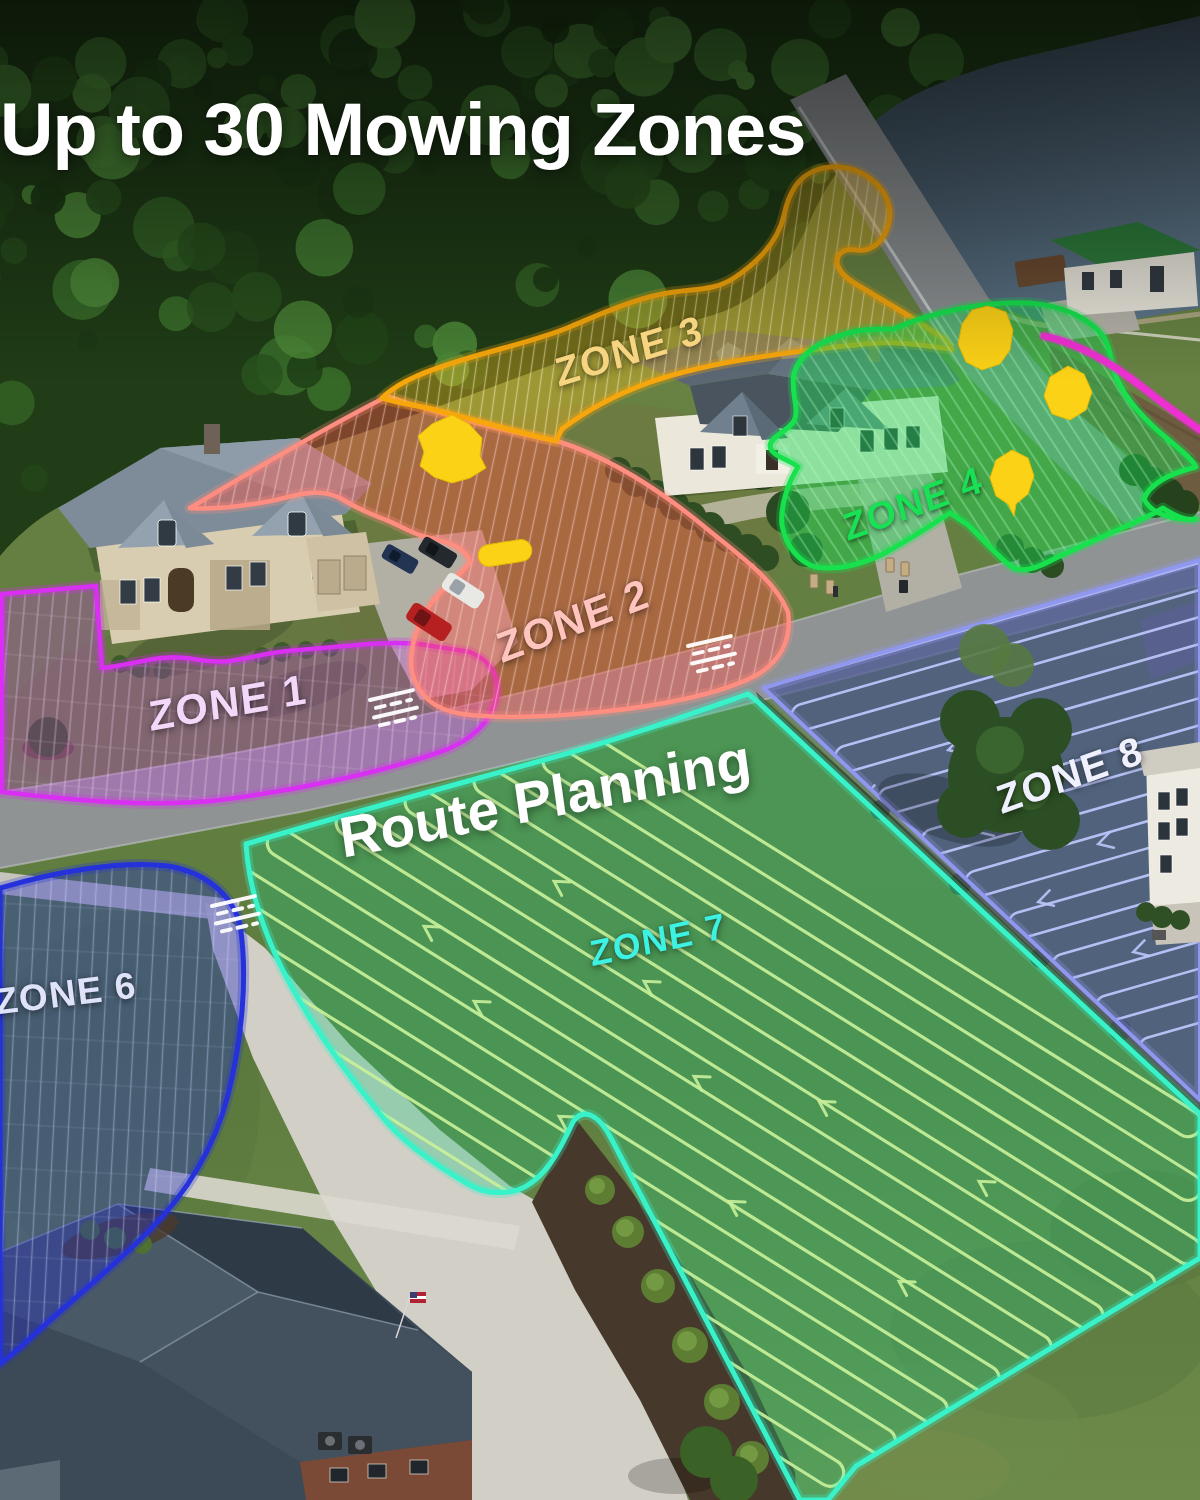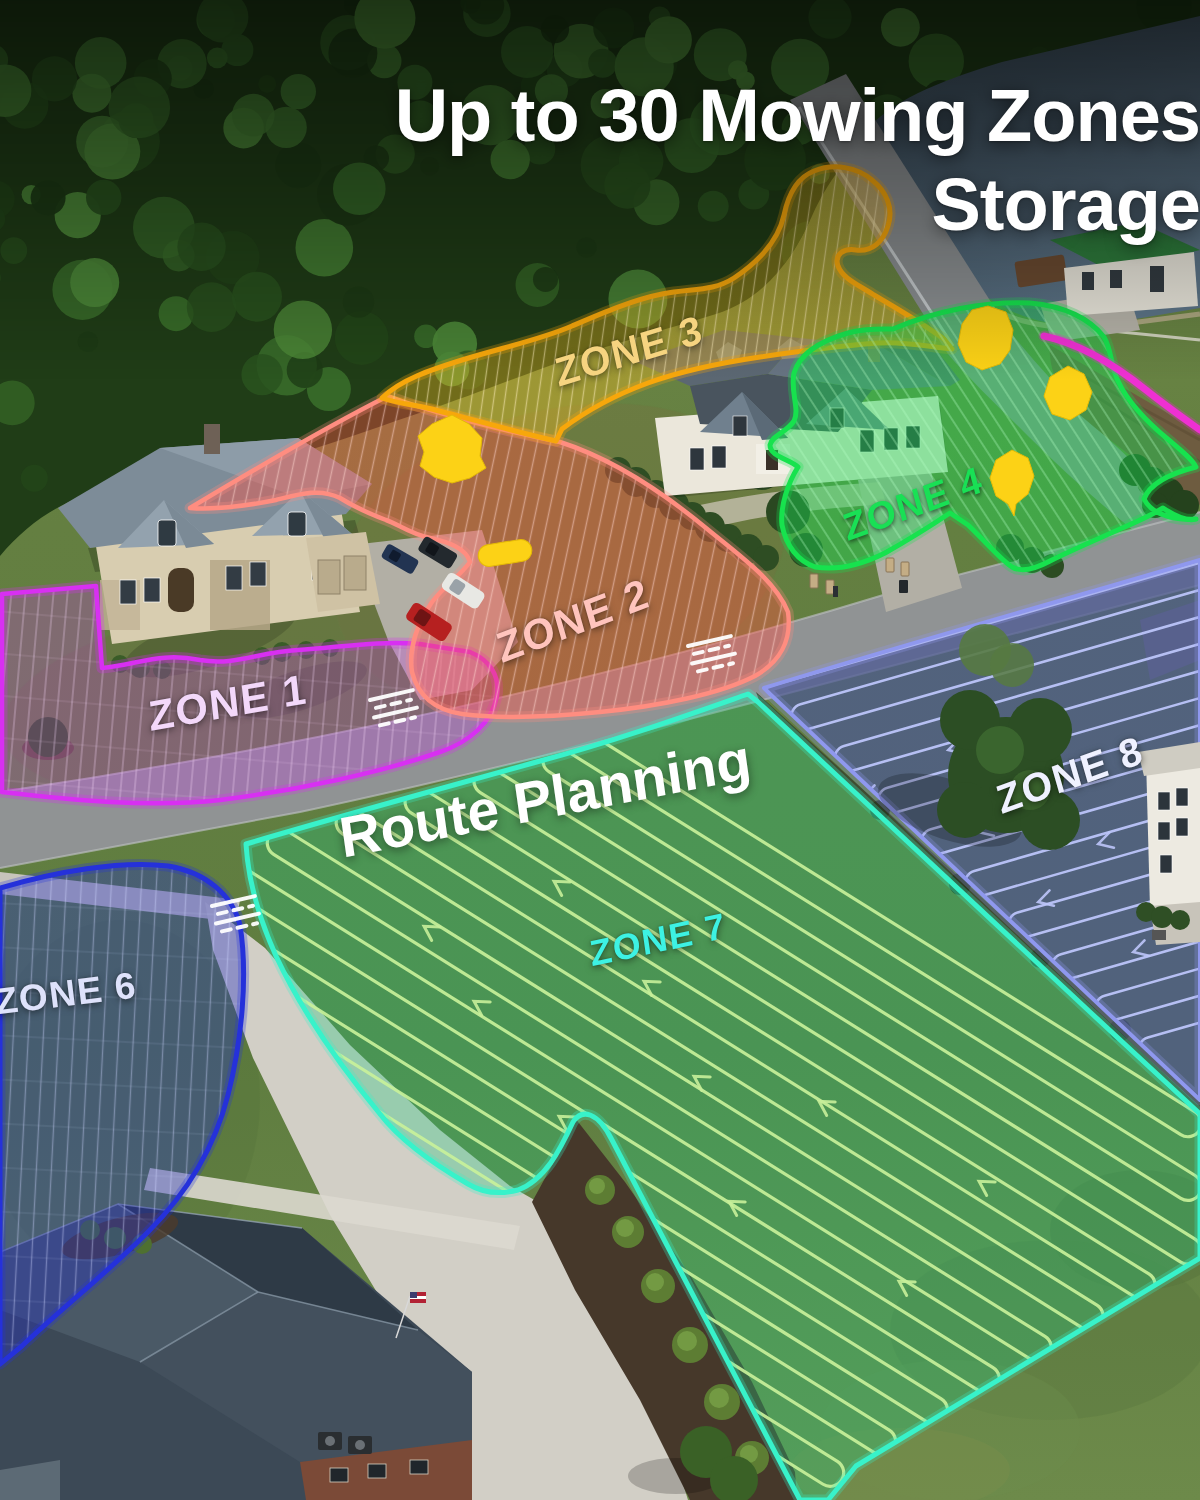--- a/index.html
+++ b/index.html
@@ -1,19 +1,19 @@
 <!DOCTYPE html>
 <html style="--z1-border: #d82ff2; --z1-fill: rgba(196,62,224,0.30); --z1-hatch: rgba(244,214,250,0.40); --z1-label: #f3d8fa; --z2-border: #ff8d80; --z2-fill: rgba(255,82,66,0.42); --z2-hatch: rgba(255,214,205,0.48); --z2-label: #ffc4bd; --z3-border: #f7a70b; --z3-fill: rgba(248,186,32,0.38); --z3-hatch: rgba(255,240,190,0.50); --z3-label: #f6d480; --z4-border: #17e24e; --z4-fill: rgba(26,216,82,0.45); --z4-hatch: rgba(180,255,195,0.45); --z4-label: #19e055; --z5-border: #ee30d2; --z6-border: #2531da; --z6-fill: rgba(38,48,198,0.38); --z6-hatch: rgba(205,214,255,0.38); --z6-label: #dee2fb; --z7-border: #38f2ca; --z7-fill: rgba(34,196,124,0.33); --z7-route: #c8f09a; --z7-label: #3df2e3; --z8-border: #8f98ee; --z8-fill: rgba(84,94,208,0.45); --z8-route: #bcc5fa; --z8-label: #eff1ff; --obstacle: #fcd216; --roadmark: #ffffff; --title-color: #ffffff;"><head>
 <meta charset="utf-8">
 <style>
   html,body{margin:0;padding:0;}
   #stage{position:relative;width:1200px;height:1500px;overflow:hidden;
          font-family:"Liberation Sans",sans-serif;background:#5f7d40;}
   #scene{position:absolute;left:0;top:0;}
-  .title{position:absolute;top:72px;left:0;width:100%;text-align:right;
+  .title{position:absolute;top:86px;left:0;width:100%;text-align:left;
          color:var(--title-color,#fff);font-weight:800;font-size:74px;line-height:1.2;
          letter-spacing:-1px;text-shadow:0 3px 16px rgba(0,0,0,.5),0 1px 3px rgba(0,0,0,.35);}
   .route{position:absolute;left:545px;top:798px;font-size:57px;font-weight:800;color:#fff;
          white-space:nowrap;transform:translate(-50%,-50%) rotate(-11deg) skewX(-3deg);
          text-shadow:0 3px 10px rgba(0,0,0,.45);}
   .zlabel{position:absolute;font-weight:800;letter-spacing:1.5px;white-space:nowrap;
           transform-origin:center;text-shadow:0 2px 7px rgba(0,0,0,.5),0 0 2px rgba(0,0,0,.3);}
   #lz1{left:228px;top:703px;font-size:42px;color:var(--z1-label);
        transform:translate(-50%,-50%) rotate(-10deg) skewX(-4deg);}
   #lz2{left:573px;top:621px;font-size:42px;color:var(--z2-label);
@@ -668,21 +668,20 @@
     <path class="obstacle" d="M988,306 L1006,312 L1013,330 L1010,350 L1000,364 L982,370 L966,362 L958,344 L962,324 L972,310 Z"></path>
     <path class="obstacle" d="M1068,366 L1084,374 L1092,392 L1086,410 L1070,420 L1052,414 L1044,396 L1050,377 Z"></path>
     <path class="obstacle" d="M1012,450 L1028,458 L1034,476 L1028,494 L1016,504 L1014,516 L1008,504 L996,496 L990,478 L996,460 Z"></path>
   </g>
 
   <rect width="1200" height="380" fill="url(#gVig)"></rect>
 </svg>
 
 <div class="title">
   <div>Up to 30 Mowing Zones</div>
-  <div>Storage</div>
 </div>
 <div class="route">Route Planning</div>
 <div class="zlabel" id="lz1">ZONE 1</div>
 <div class="zlabel" id="lz2">ZONE 2</div>
 <div class="zlabel" id="lz3">ZONE 3</div>
 <div class="zlabel" id="lz4">ZONE 4</div>
 <div class="zlabel" id="lz6">ZONE 6</div>
 <div class="zlabel" id="lz7">ZONE 7</div>
 <div class="zlabel" id="lz8">ZONE 8</div>
 </div>

